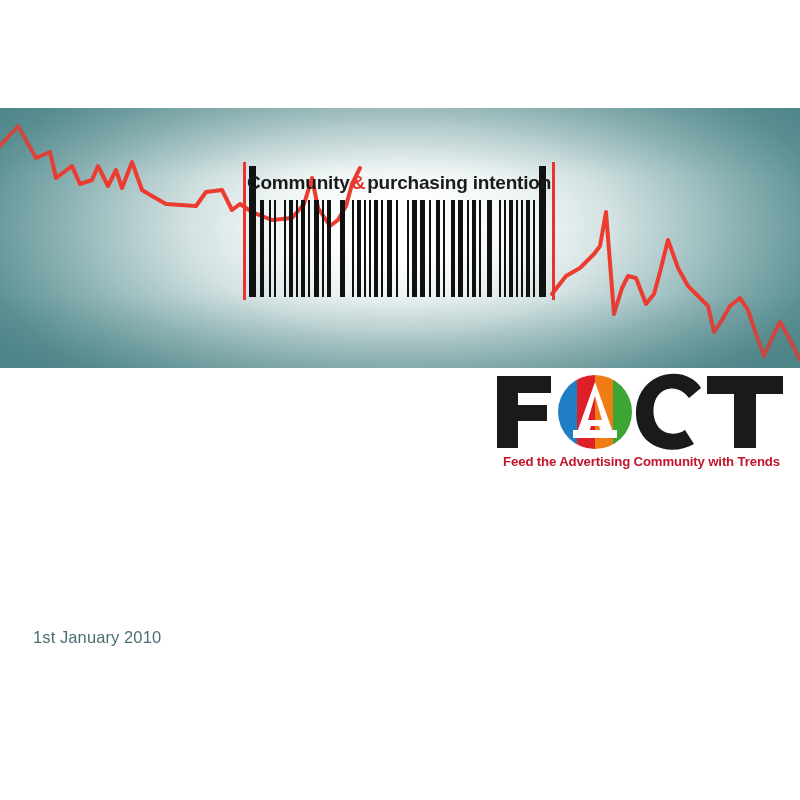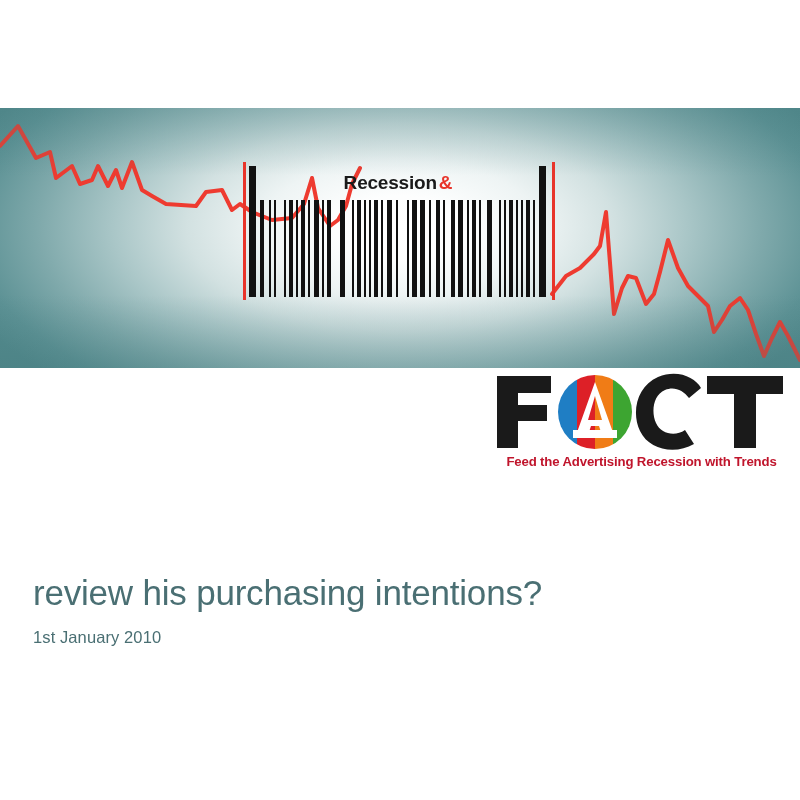--- a/index.html
+++ b/index.html
@@ -176,22 +176,23 @@
   <div class="banner-vignette"></div>
 </div>
 
 <div class="barcode-wrap">
   <div class="barcode-rail left"></div>
   <div class="barcode-rail right"></div>
   <div class="barcode-cap left"></div>
   <div class="barcode-cap right"></div>
 
   <div class="barcode-label">
-    <span>Recession</span>
+    <span>Community</span>
     <span class="amp">&amp;</span>
+    <span>purchasing intention</span>
   </div>
 
   <div class="barcode-bars">
     <div class="bar" style="left:0px;  width:4px"></div>
     <div class="bar" style="left:9px;  width:2px"></div>
     <div class="bar" style="left:14px; width:2px"></div>
     <div class="bar" style="left:24px; width:2px"></div>
     <div class="bar" style="left:29px; width:4px"></div>
     <div class="bar" style="left:36px; width:2px"></div>
     <div class="bar" style="left:41px; width:4px"></div>
@@ -257,21 +258,20 @@
       <rect x="84" y="58" width="44" height="4" fill="#ffffff"></rect>
     </g>
 
     <path fill="#1a1a1a" d="M200,26 C194,18 185,14 176,18 C164,23 162,40 167,51
              C172,62 186,65 196,58 L205,72 C186,83 160,78 151,59
              C142,40 148,14 169,5 C188,-3 206,5 212,16 Z"></path>
 
     <path fill="#1a1a1a" d="M218,4 L294,4 L294,22 L267,22 L267,76 L245,76 L245,22 L218,22 Z"></path>
   </svg>
 
-  <div class="logo-tagline">Feed the Advertising Recession with Trends</div>
+  <div class="logo-tagline">Feed the Advertising Community with Trends</div>
 </div>
 
 <h1 class="title">
   <br>
-  <span>review his purchasing intentions?</span>
 </h1>
 
 <div class="subtitle">1st January 2010</div>
 
 </body></html>

